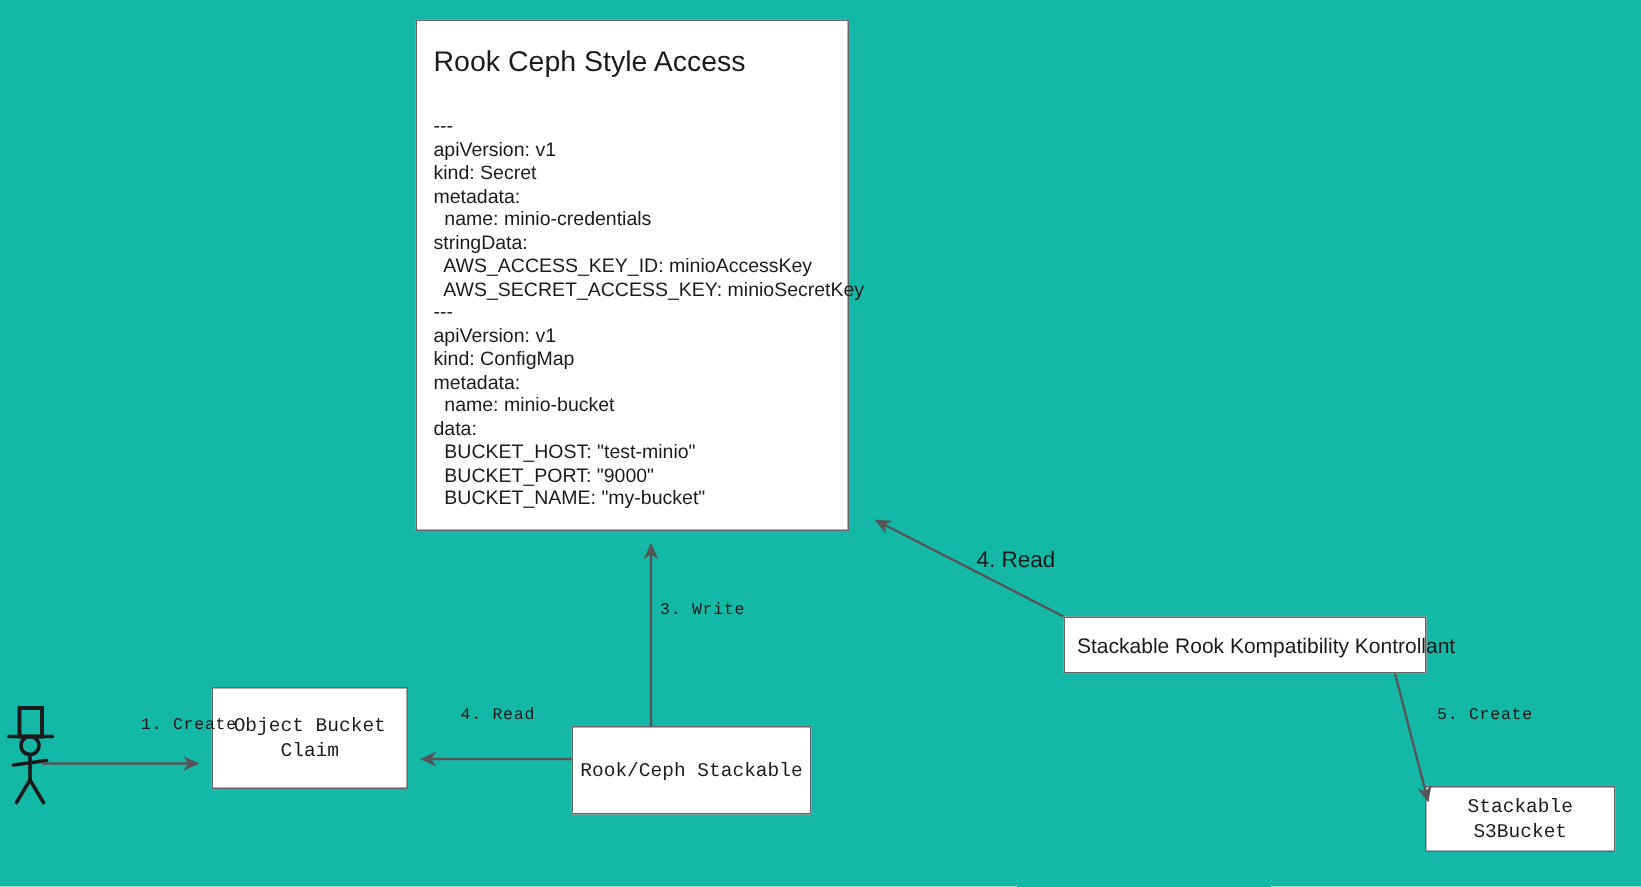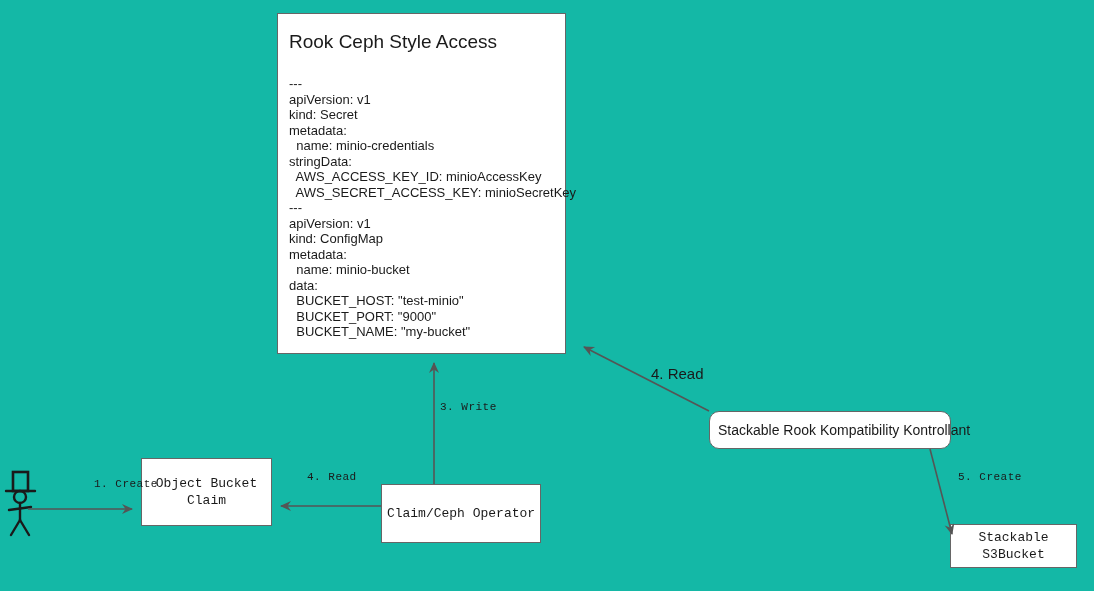--- a/index.html
+++ b/index.html
@@ -35,21 +35,20 @@
   }
   .sans-box {
     display: flex;
     align-items: center;
     justify-content: flex-start;
     font-family: "Liberation Sans", sans-serif;
     font-size: 14px;
     color: #1a1a1a;
     padding-left: 8px;
     white-space: nowrap;
-    border-radius: 10px;
   }
 
   
   #yaml-card {
     left: 277px;
     top: 13px;
     width: 289px;
     height: 341px;
     padding: 10px 0 0 0;
   }
@@ -119,21 +118,21 @@
   BUCKET_PORT: "9000"
   BUCKET_NAME: "my-bucket"</div>
   </div>
 
   <div class="box mono-box" style="left:141px; top:458px; width:131px; height:68px;">
     <span>Object Bucket
 Claim</span>
   </div>
 
   <div class="box mono-box" style="left:381px; top:484px; width:160px; height:59px;">
-    <span>Claim/Ceph Operator</span>
+    <span>Rook/Ceph Stackable</span>
   </div>
 
   <div class="box sans-box" style="left:709px; top:411px; width:242px; height:38px;">
     <span>Stackable Rook Kompatibility Kontrollant</span>
   </div>
 
   <div class="box mono-box" style="left:950px; top:524px; width:127px; height:44px;">
     <span>Stackable S3Bucket</span>
   </div>
 

